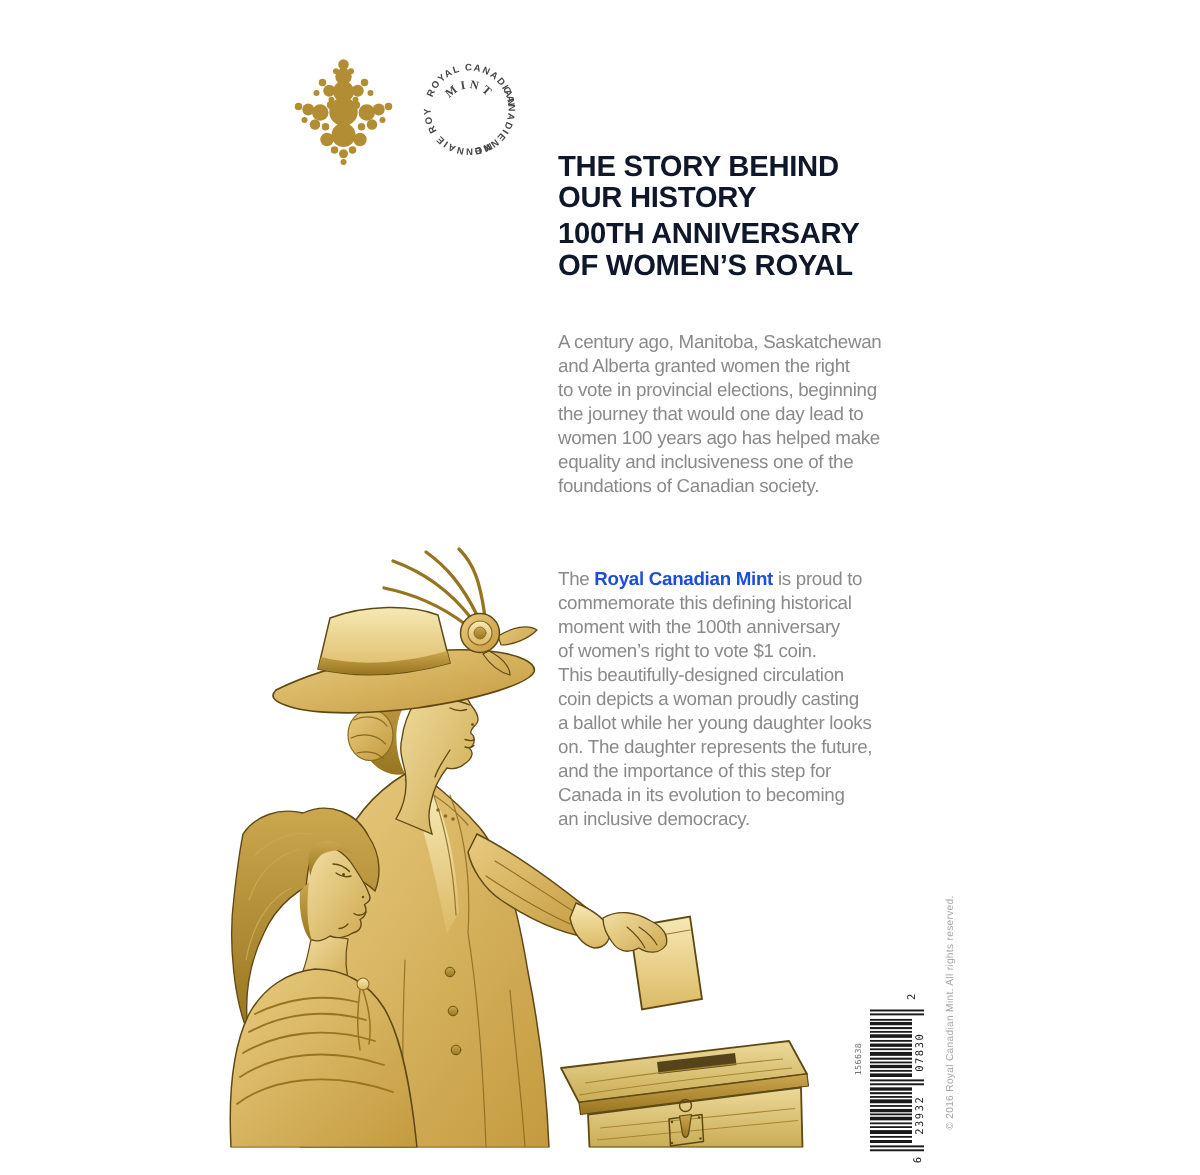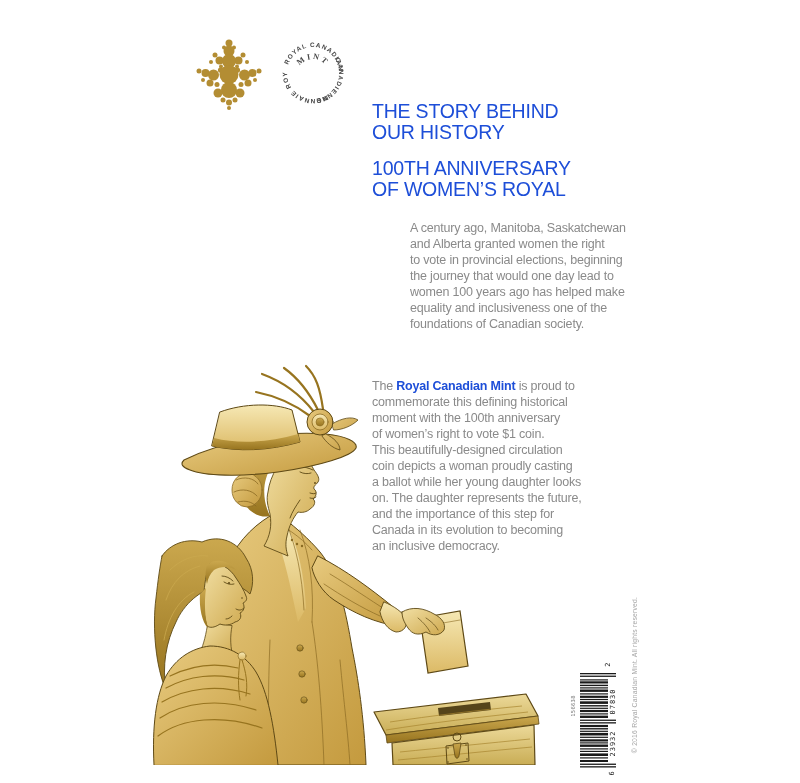--- a/index.html
+++ b/index.html
@@ -6,28 +6,28 @@
   .page{position:relative;width:800px;height:783px;background:#ffffff;overflow:hidden;
         font-family:"Liberation Sans","DejaVu Sans",sans-serif;}
   
   .leaf-logo{position:absolute;left:190px;top:38px;width:78px;height:72px;}
   .ring-logo{position:absolute;left:278px;top:38px;width:70px;height:70px;}
   .ring-text{font-family:"Liberation Sans",sans-serif;font-size:6.4px;font-weight:bold;
              letter-spacing:1px;fill:#474747;}
   .ring-center{font-family:"Liberation Serif",serif;font-size:8px;font-weight:bold;
              letter-spacing:2.2px;fill:#474747;}
   
-  .headings{position:absolute;left:372px;top:101px;color:#1d4ed8;font-weight:normal;}
+  .headings{position:absolute;left:372px;top:101px;color:#0f172a;font-weight:bold;}
   .head-block{font-size:19.5px;line-height:20.5px;letter-spacing:-0.2px;}
-  .head-block + .head-block{margin-top:16px;}
+  .head-block + .head-block{margin-top:4px;}
   
   .para{position:absolute;left:372px;color:#8a8a8a;font-size:12.5px;line-height:16px;
         letter-spacing:-0.2px;}
   .para b{color:#1d4ed8;}
-  .p1{top:220px;margin-left:38px;}
+  .p1{top:220px;}
   .p2{top:378px;}
   .lines{display:contents;}
   
   .illustration{position:absolute;left:150px;top:360px;width:395px;height:405px;}
   
   .rotbox{position:absolute;overflow:visible;}
   .rotin{position:absolute;left:50%;top:50%;transform:translate(-50%,-50%) rotate(-90deg);}
   .barcode-box{left:580px;top:662px;width:40px;height:113px;}
   .barcode-in{width:113px;height:40px;background:#fff;}
   .bc-digit{position:absolute;font-family:"DejaVu Sans Mono",monospace;font-size:7px;color:#222;}

